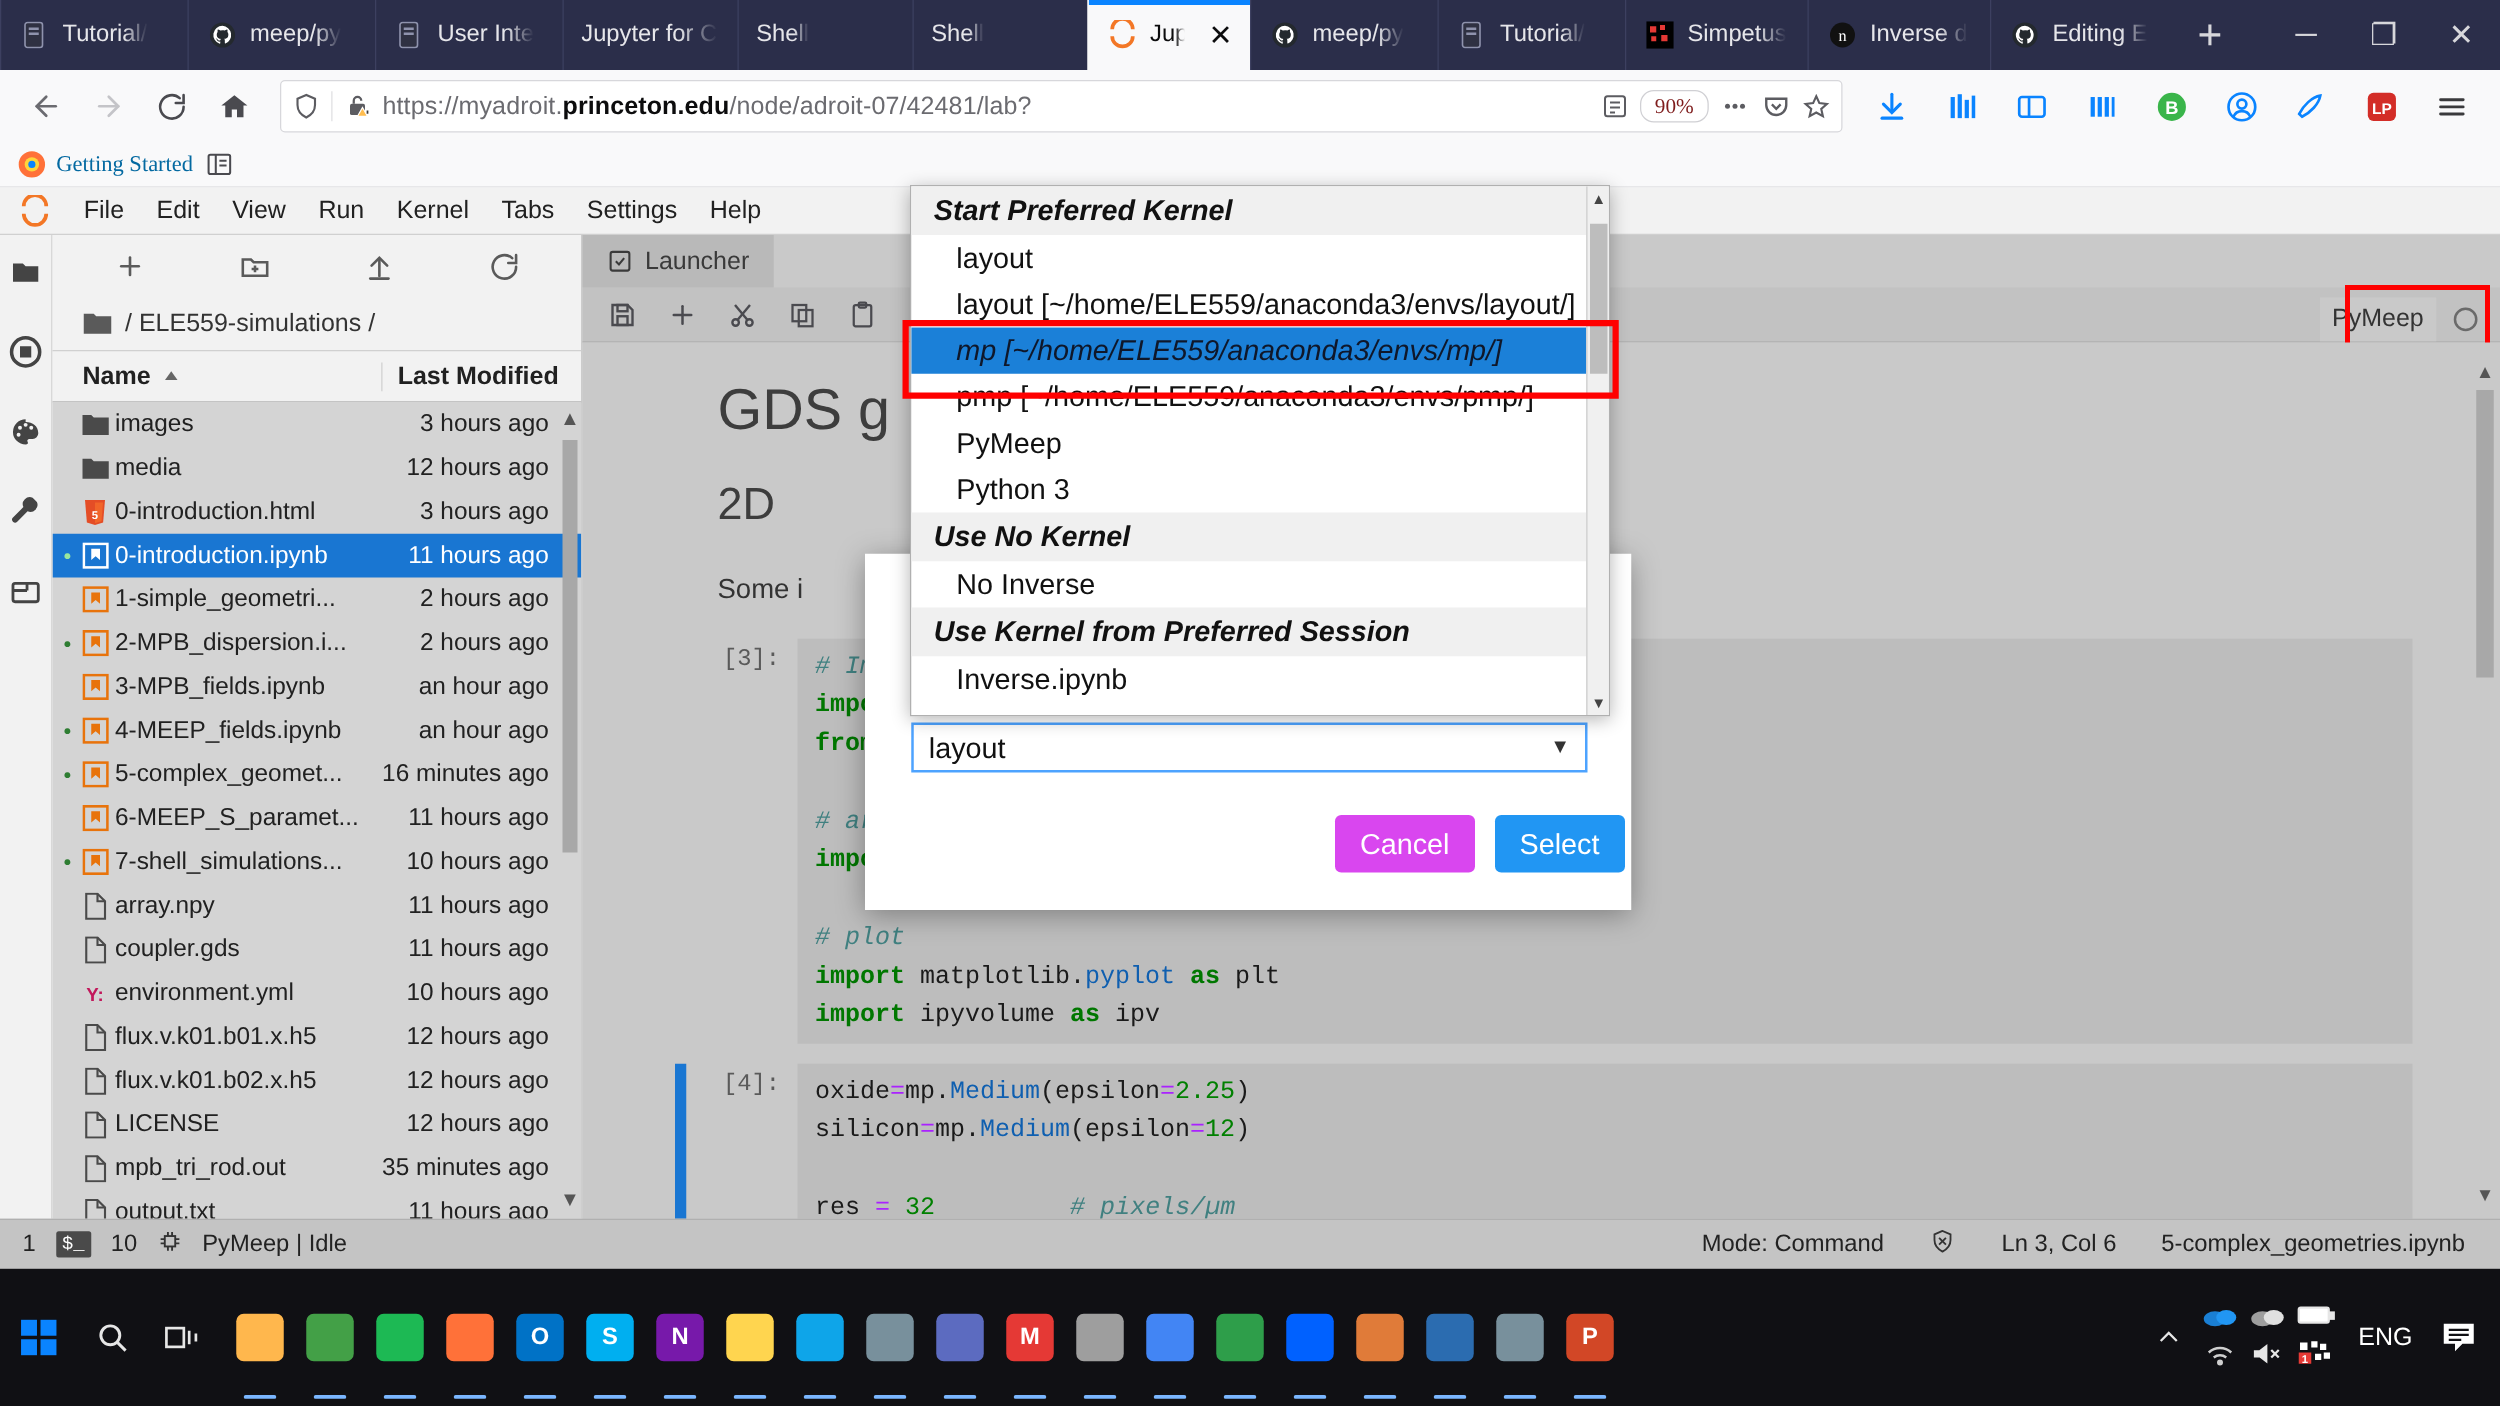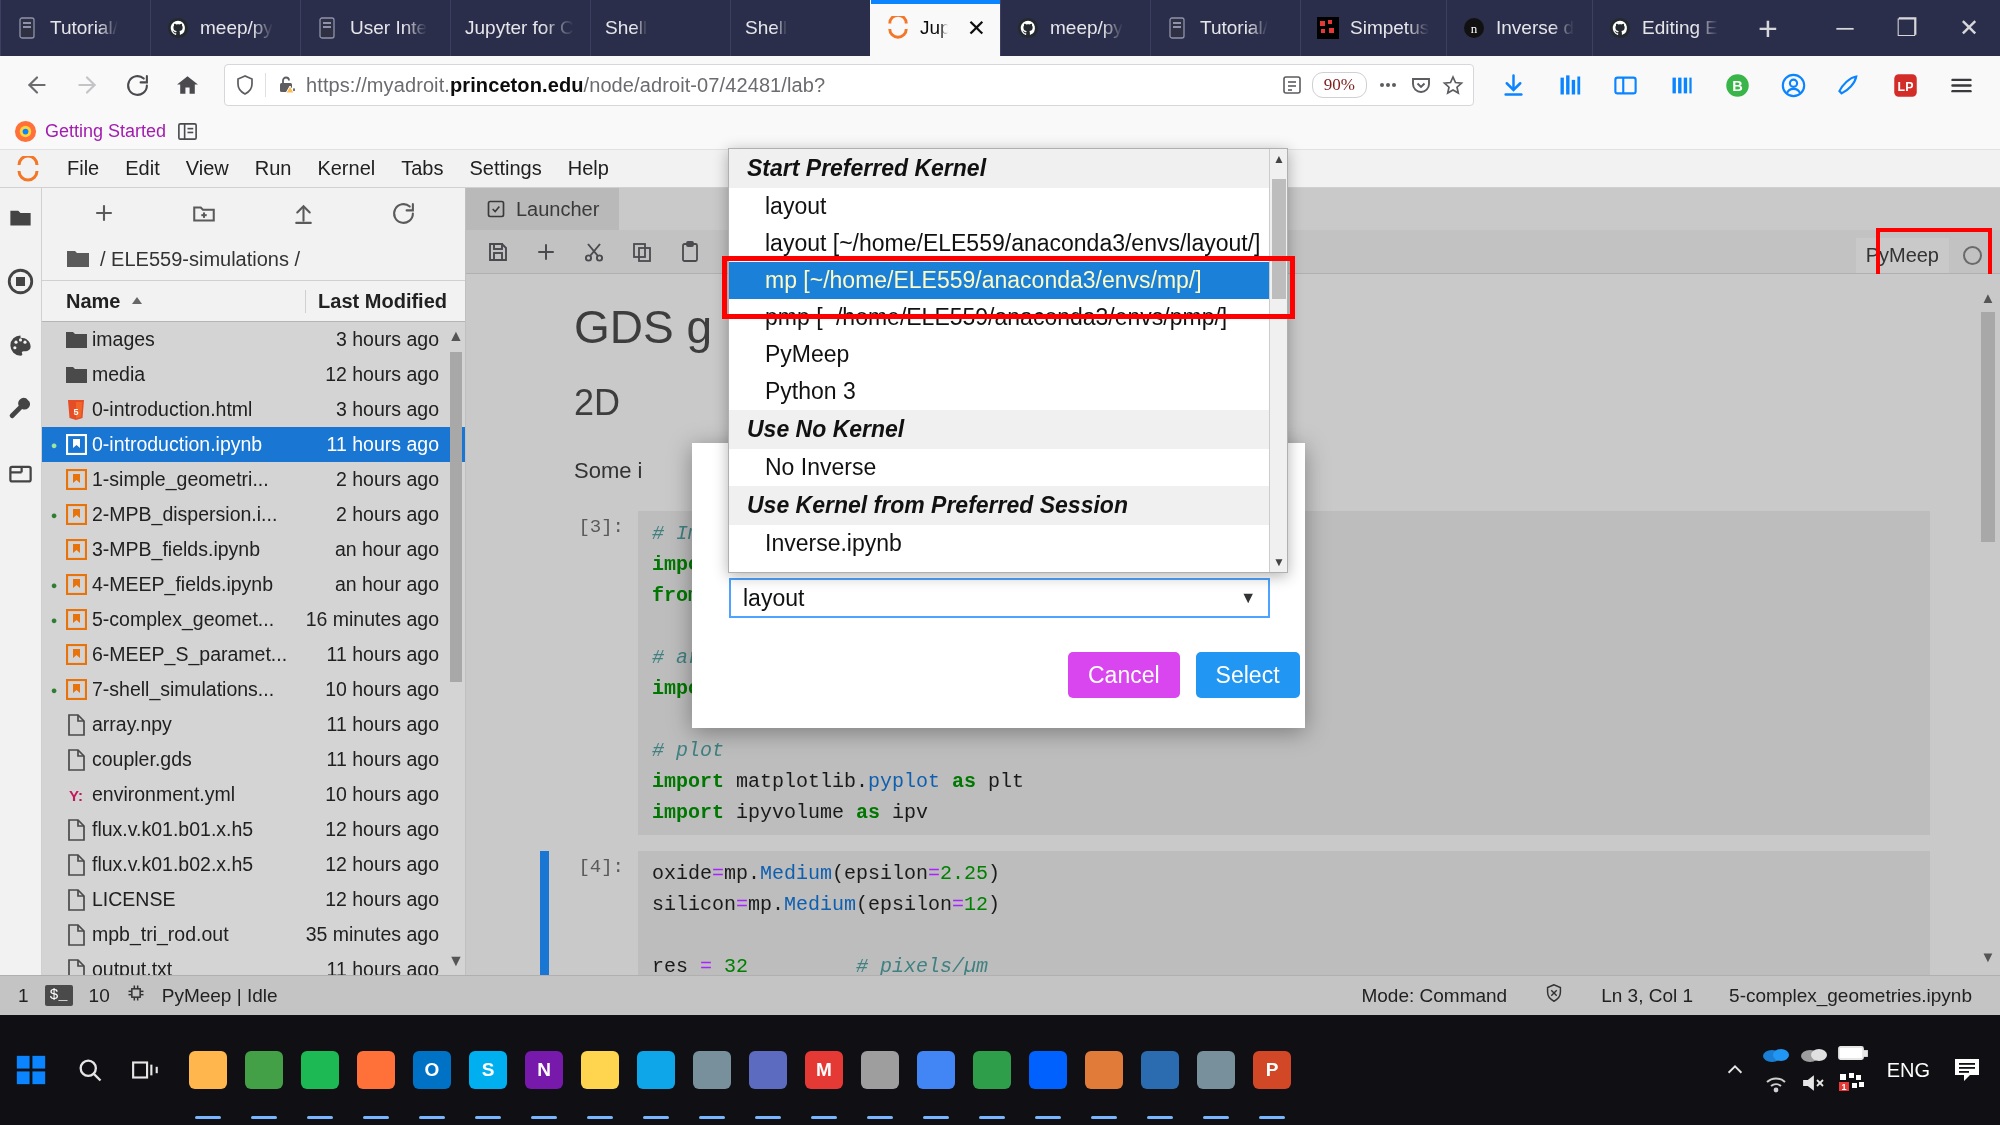--- a/index.html
+++ b/index.html
@@ -50,21 +50,21 @@
   .urlbar .sep { width:1px; height:24px; background:#e0e0e2; }
   .urltext { font-size:20px; color:#6b6b70; flex:1; white-space:nowrap; overflow:hidden; letter-spacing:.1px;}
   .urltext b { color:#0c0c0d; font-weight:700; }
   .zoombadge { font-size:17px; color:#7f1d1d; border:1px solid #d0d0d4; border-radius:11px; padding:2px 11px;font-family:Liberation Serif, serif; }
   .urlicon { color:#5c5c61; display:flex; align-items:center; }
   .navright { display:flex; align-items:center; gap:6px; }
   .navright .navbtn { width:50px; }
 
   .bookmarks { height:36px; background:#f9f9fa; display:flex; align-items:center; gap:10px; padding:0 14px;
                border-bottom:1px solid #e1e1e3; }
-  .bm { display:flex; align-items:center; gap:8px; font-size:18px; color:#a21caf; }
+  .bm { display:flex; align-items:center; gap:8px; font-size:18px; color:#0369a1;font-family:Liberation Serif, serif; }
 
   
   #lab { position:absolute; left:0; top:150px; width:2000px; height:865px; background:#eee; }
 
   .menubar { height:38px; background:#f2f2f2; border-bottom:1px solid #d0d0d0; display:flex; align-items:center; gap:0; padding-left:8px; }
   .jlogo { width:40px; height:30px; display:flex; align-items:center; justify-content:center; margin-right:6px;}
   .menuitem { font-size:20px; color:#212121; padding:4px 13px; }
 
   .labbody { position:absolute; left:0; top:38px; right:0; bottom:40px; display:flex; }
 
@@ -145,21 +145,21 @@
   .btn.cancel { background:#d946ef; }
   .btn.select { background:#2196f3; }
 
   .dropdown {
     position:absolute; left:728px; top:148px; width:560px; height:425px; background:#fff;
     border:1px solid #b0b0b0; box-shadow:0 3px 14px rgba(0,0,0,.3); overflow:hidden;
   }
   .dd-inner { position:absolute; left:0; top:0; right:18px; }
   .dd-group { background:#f0f0f0; font-size:23px; font-weight:bold; font-style:italic; color:#111; padding:6px 18px; }
   .dd-item { font-size:23px; color:#111; padding:5px 18px 5px 36px; white-space:nowrap; overflow:hidden; }
-  .dd-item.sel { background:#1b80d8; color:#fef9c3; }
+  .dd-item.sel { background:#1b80d8; color:#0f172a;font-style:italic; }
   .dd-scroll { position:absolute; right:0; top:0; bottom:0; width:18px; background:#f0f0f0; border-left:1px solid #ccc;}
   .dd-scroll .arr { position:absolute; left:0; width:18px; height:20px; display:flex; align-items:center; justify-content:center; color:#444; font-size:12px;}
   .dd-scroll .thumb { position:absolute; left:2px; width:14px; background:#bdbdbd; top:30px; height:120px;}
   .redbox-dd { position:absolute; left:722px; top:256px; width:573px; height:63px; border:5px solid #ff0000; }
 
   
   #taskbar { position:absolute; left:0; bottom:0; width:2000px; height:110px; background:#101014; display:flex; align-items:center;}
   .tb-start { width:62px; height:110px; display:flex; align-items:center; justify-content:center;}
   .tb-btn { width:56px; height:110px; display:flex; align-items:center; justify-content:center;}
   .tb-apps { display:flex; align-items:center; gap:0; margin-left:6px; }
@@ -867,21 +867,21 @@
     </div>
     <div class="sb-right">
       <span>Mode: Command</span>
       <span>
         <svg width="22" height="22" viewBox="0 0 24 24" fill="none" stroke="#333" stroke-width="1.6">
             <path d="M12 3 5 6v5c0 4.5 3 8 7 10 4-2 7-5.5 7-10V6z"></path>
             <line x1="9" y1="9" x2="15" y2="15"></line>
             <line x1="15" y1="9" x2="9" y2="15"></line>
           </svg>
       </span>
-      <span>Ln 3, Col 1</span>
+      <span>Ln 3, Col 6</span>
       <span>5-complex_geometries.ipynb</span>
     </div>
   </div>
 </div>
 
 <div class="dlg-overlay">
   <div class="dialog"></div>
 
   <div class="dlg-select">
     <span>layout</span>

